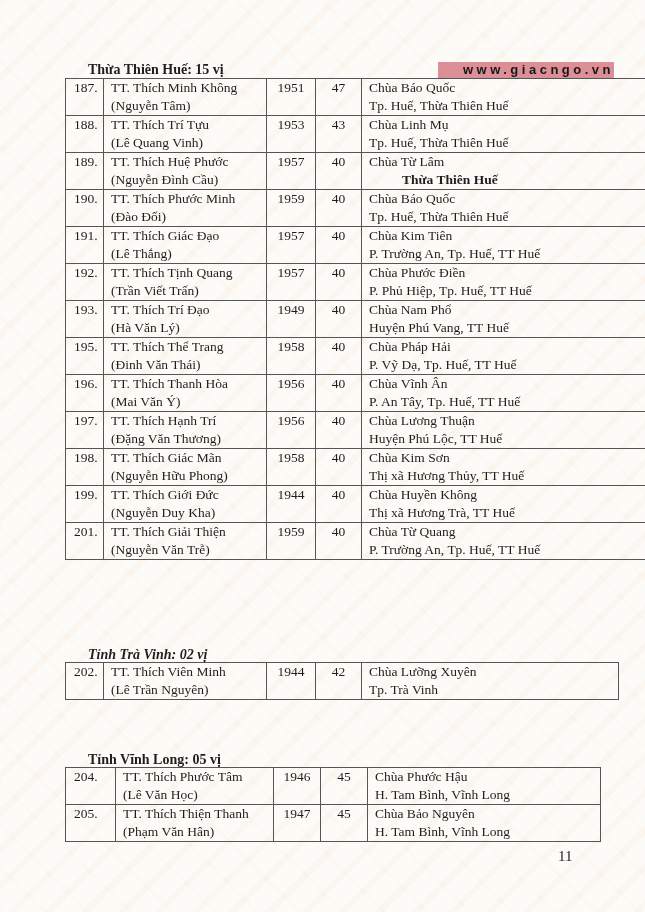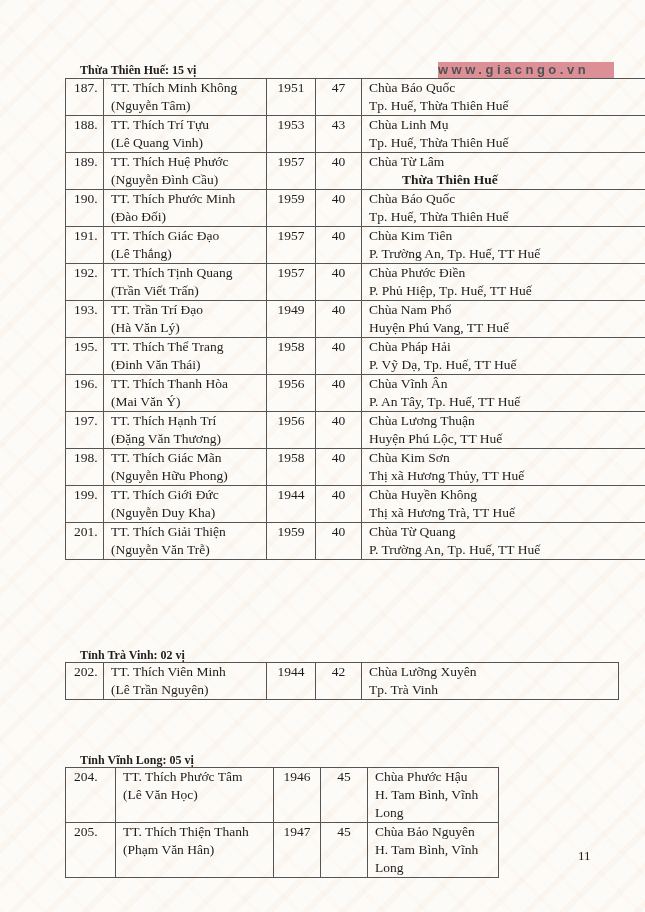--- a/index.html
+++ b/index.html
@@ -7,45 +7,45 @@
     width: 645px; height: 912px; position: relative; overflow: hidden;
     background-color: #fdfbf7;
     background-image:
       repeating-linear-gradient(135deg, rgba(235,200,180,0.10) 0px, rgba(235,200,180,0.10) 6px, transparent 6px, transparent 26px),
       repeating-linear-gradient(45deg, rgba(240,215,200,0.07) 0px, rgba(240,215,200,0.07) 4px, transparent 4px, transparent 30px);
     font-family: "Liberation Serif", "DejaVu Serif", serif;
     color: #1e1e1e;
   }
   .watermark {
     position: absolute; left: 438px; top: 62px; width: 176px; height: 16px;
-    background: #d9848c; color: #404040;
+    background: #d9848c; color: #000000;
     font-family: "Liberation Sans", "DejaVu Sans", sans-serif;
     font-size: 13px; font-weight: bold; letter-spacing: 3.5px;
-    line-height: 16px; text-align: left; opacity: 0.9;
+    line-height: 16px; text-align: right; opacity: 0.9;
   }
   .section-title {
-    position: absolute; left: 80px;
-    font-weight: bold; font-size: 12px; line-height: 16px;
+    position: absolute; left: 88px;
+    font-weight: bold; font-size: 14px; line-height: 16px;
   }
   table {
     position: absolute; border-collapse: collapse;
     font-size: 13.5px; line-height: 18px;
   }
   td {
     border: 1px solid #555; vertical-align: top;
     padding: 0 0 0 0; height: 36px;
   }
   td.no { padding-left: 8px; }
   td.name { padding-left: 7px; }
   td.year { text-align: center; }
   td.age { text-align: center; }
   td.place { padding-left: 7px; }
   .bold { font-weight: bold; margin-left: 33px; }
   .page-number {
-    position: absolute; left: 578px; top: 848px; font-size: 13px;
+    position: absolute; left: 558px; top: 848px; font-size: 15px;
   }
 </style>
 </head>
 <body>
 
 <div class="watermark">www.giacngo.vn</div>
 
 <div class="section-title" style="top:62px;">Thừa Thiên Huế: 15 vị</div>
 <table style="left:65px; top:78px; width:638px;">
   <colgroup>
@@ -130,21 +130,21 @@
         <td class="year"><span>1957</span></td>
         <td class="age"><span>40</span></td>
         <td class="place">
           <div>Chùa Phước Điền</div>
           <div class="">P. Phủ Hiệp, Tp. Huế, TT Huế</div>
         </td>
       </tr>
       <tr>
         <td class="no"><span>193.</span></td>
         <td class="name">
-          <div>TT. Trần Trí Đạo</div>
+          <div>TT. Thích Trí Đạo</div>
           <div>(Hà Văn Lý)</div>
         </td>
         <td class="year"><span>1949</span></td>
         <td class="age"><span>40</span></td>
         <td class="place">
           <div>Chùa Nam Phổ</div>
           <div class="">Huyện Phú Vang, TT Huế</div>
         </td>
       </tr>
       <tr>
@@ -221,21 +221,21 @@
         <td class="year"><span>1959</span></td>
         <td class="age"><span>40</span></td>
         <td class="place">
           <div>Chùa Từ Quang</div>
           <div class="">P. Trường An, Tp. Huế, TT Huế</div>
         </td>
       </tr>
     </tbody>
 </table>
 
-<div class="section-title" style="top:647px;">Tỉnh Trà Vinh: 02 vị</div>
+<div class="section-title" style="top:647px;font-style:italic;">Tỉnh Trà Vinh: 02 vị</div>
 <table style="left:65px; top:662px; width:554px;">
   <colgroup>
       <col style="width:38px">
       <col style="width:163px">
       <col style="width:49px">
       <col style="width:46px">
       <col>
     </colgroup>
   <tbody id="t1">
       <tr>
@@ -248,21 +248,21 @@
         <td class="age"><span>42</span></td>
         <td class="place">
           <div>Chùa Lưỡng Xuyên</div>
           <div class="">Tp. Trà Vinh</div>
         </td>
       </tr>
     </tbody>
 </table>
 
 <div class="section-title" style="top:752px;">Tỉnh Vĩnh Long: 05 vị</div>
-<table style="left:65px; top:767px; width:434px;">
+<table style="left:65px; top:767px; width:536px;">
   <colgroup>
       <col style="width:50px">
       <col style="width:158px">
       <col style="width:47px">
       <col style="width:47px">
       <col>
     </colgroup>
   <tbody id="t2">
       <tr>
         <td class="no"><span>204.</span></td>

